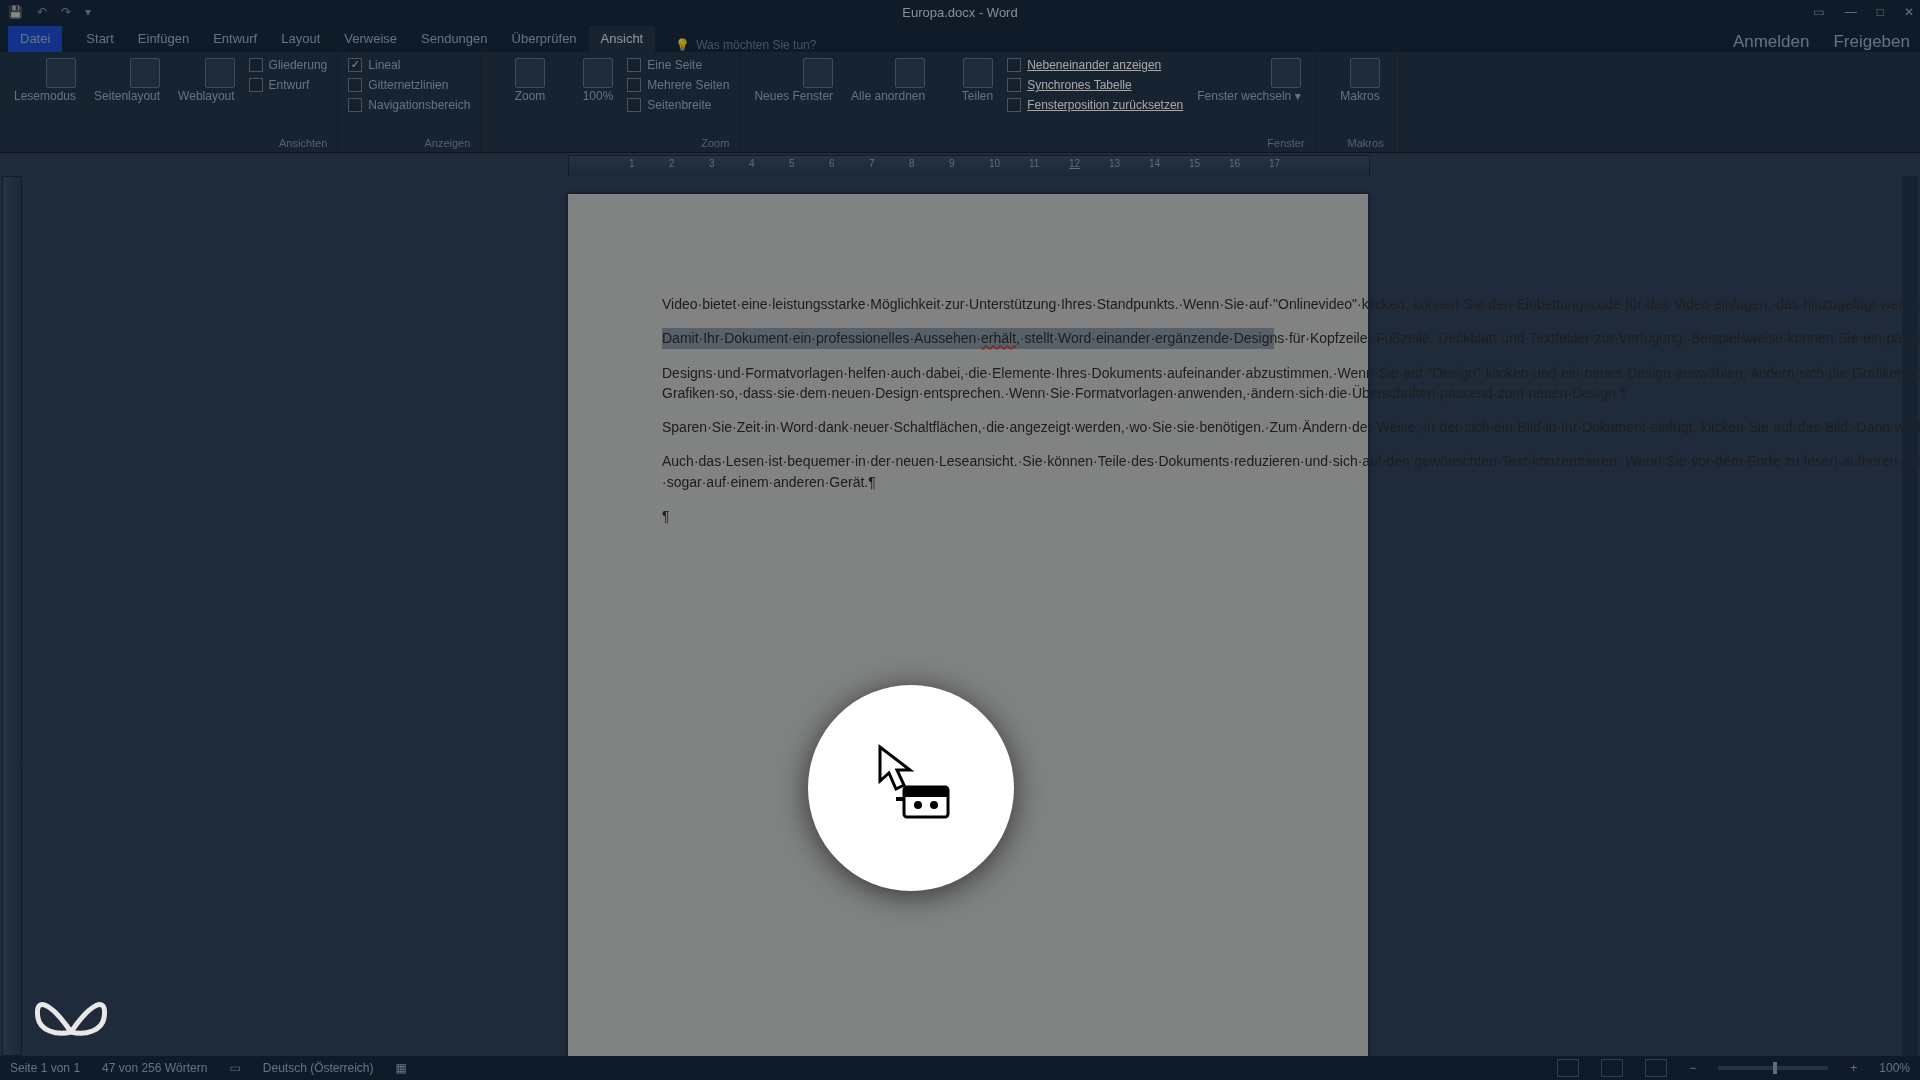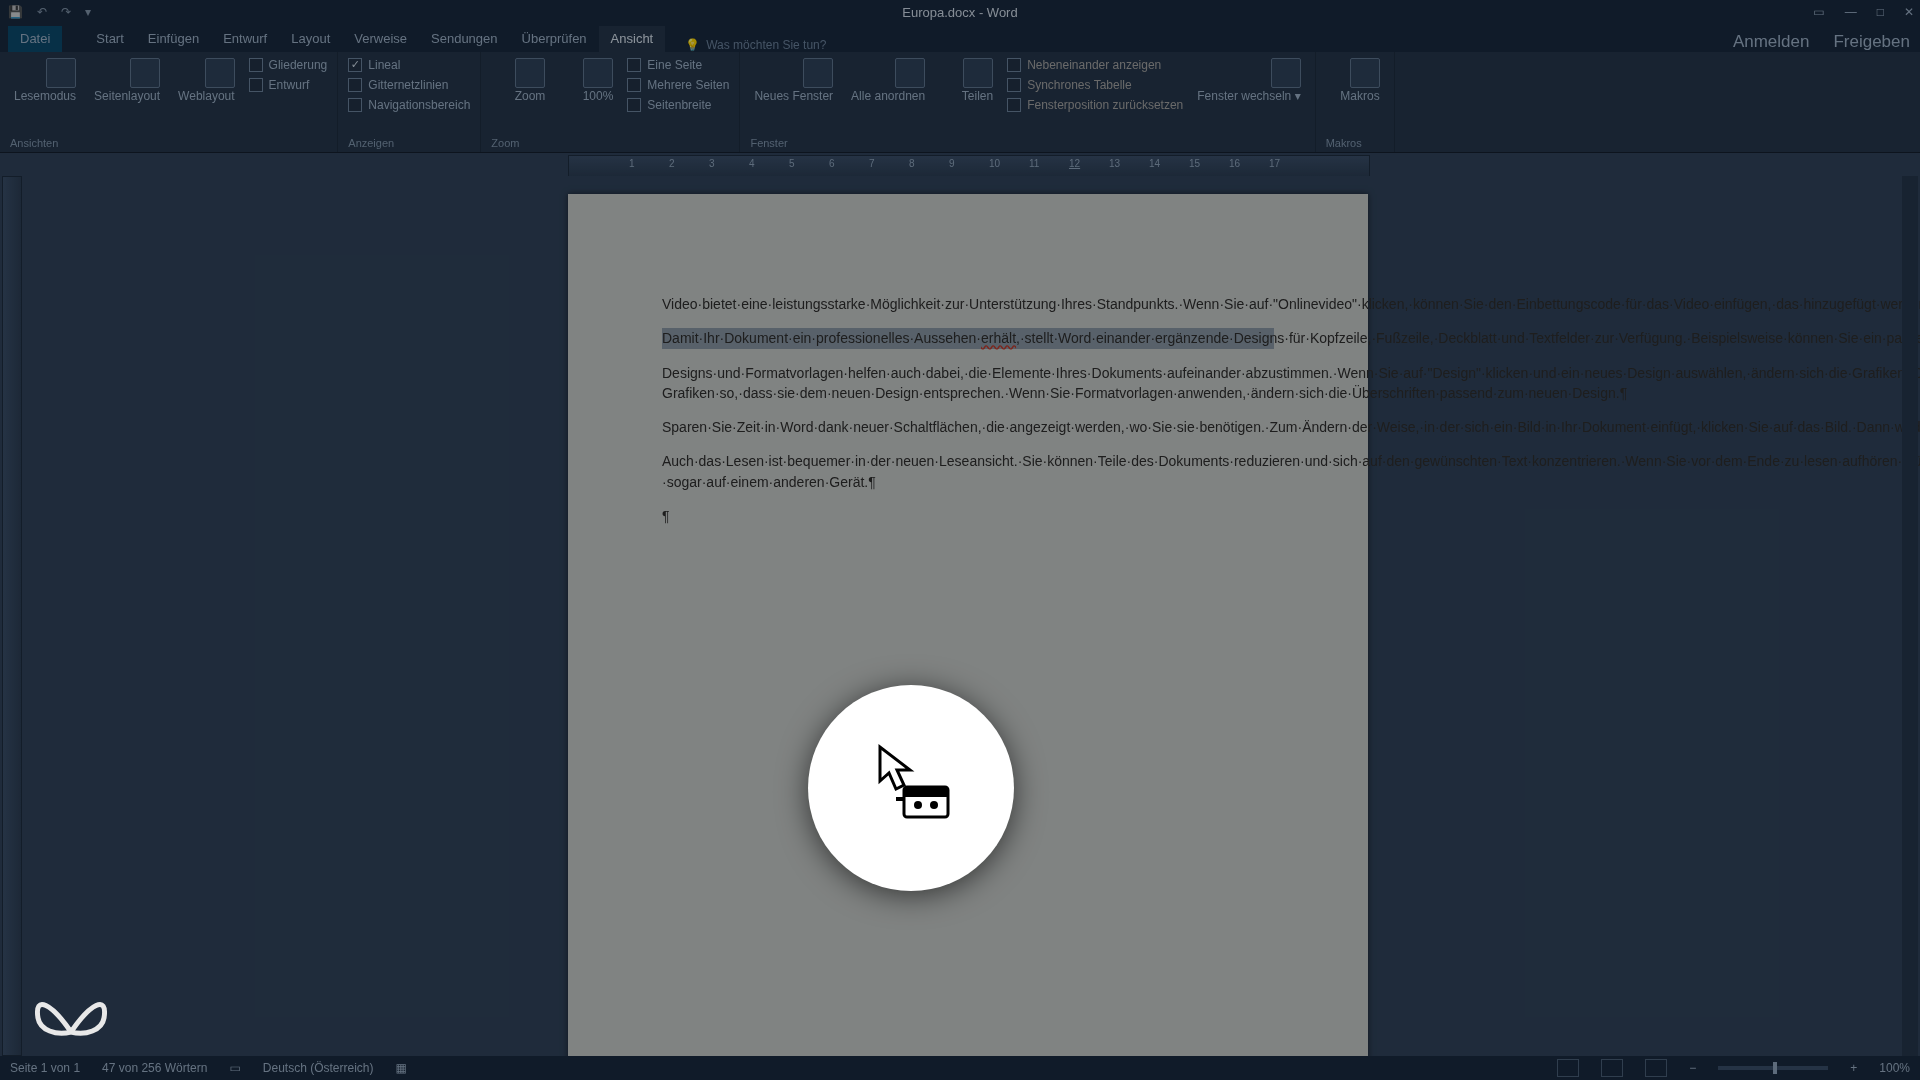--- a/index.html
+++ b/index.html
@@ -10,43 +10,43 @@
     font-size:12px;color:#9bb0c7;position:relative;}
   .titlebar .qat{display:flex;align-items:center;gap:14px;padding-left:8px;}
   .titlebar .qat span{opacity:.8;}
   .titlebar .doc-title{position:absolute;left:50%;transform:translateX(-50%);
     font-size:13px;color:#cdd9e6;}
   .titlebar .winctrl{position:absolute;right:6px;display:flex;gap:20px;align-items:center;}
   
   .tabs{height:28px;background:#1a2a3f;display:flex;align-items:flex-end;
     font-size:13px;padding-left:8px;position:relative;}
   .tabs .tab{padding:5px 12px 6px;color:#9bb0c7;cursor:pointer;}
-  .tabs .tab.datei{background:#0c4a6e;margin-right:22px;}
+  .tabs .tab.datei{background:#1d4ed8;margin-right:12px;}
   .tabs .tab.active{background:#26374c;color:#d7e2ee;}
   .tabs .tellme{margin-left:20px;display:flex;align-items:center;gap:6px;
     color:#6b829c;font-size:12px;}
   .tabs .right{position:absolute;right:10px;display:flex;gap:24px;
     color:#9bb0c7;font-size:17px;}
   
   .ribbon{height:100px;background:#26374c;display:flex;font-size:12px;
     color:#9bb0c7;border-bottom:1px solid #15202e;}
   .group{border-right:1px solid #1e2d40;padding:4px 10px 0;display:flex;
     flex-direction:column;justify-content:space-between;}
   .group .body{flex:1;display:flex;align-items:flex-start;gap:10px;}
-  .group .label{text-align:left;font-size:11px;color:#7f95ad;padding-bottom:3px;}
+  .group .label{text-align:right;font-size:11px;color:#7f95ad;padding-bottom:3px;}
   .bigbtn{display:flex;flex-direction:column;align-items:flex-end;gap:2px;
     padding:2px 4px;font-size:12px;line-height:1.15;text-align:center;min-width:50px;}
   .bigbtn .ico{width:28px;height:28px;border:1px solid #5e7590;border-radius:2px;
     background:#2e425b;}
   .chkcol{display:flex;flex-direction:column;gap:6px;padding-top:2px;}
   .chk{display:flex;align-items:flex-start;gap:6px;white-space:nowrap;}
   .chk .box{width:12px;height:12px;border:1px solid #6b829c;background:#223246;}
   .chk .box.on::after{content:"✓";display:block;font-size:11px;line-height:11px;
     color:#cdd9e6;text-align:center;}
-  .dimtxt{color:#a3a3a3;}
+  .dimtxt{color:#ffffff;text-decoration:underline;}
   
   .rulerwrap{height:24px;background:#30435b;position:relative;}
   .ruler-h{position:absolute;left:568px;width:800px;height:20px;top:2px;
     background:linear-gradient(#3a4f6a,#2c3e55);border:1px solid #1e2d40;
     font-size:10px;color:#8fa5bd;}
   .ruler-h .tick{position:absolute;top:2px;}
   
   .workspace{position:absolute;top:176px;bottom:24px;left:0;right:0;
     background:#30435b;}
   .ruler-v{position:absolute;left:2px;top:0;bottom:0;width:18px;

